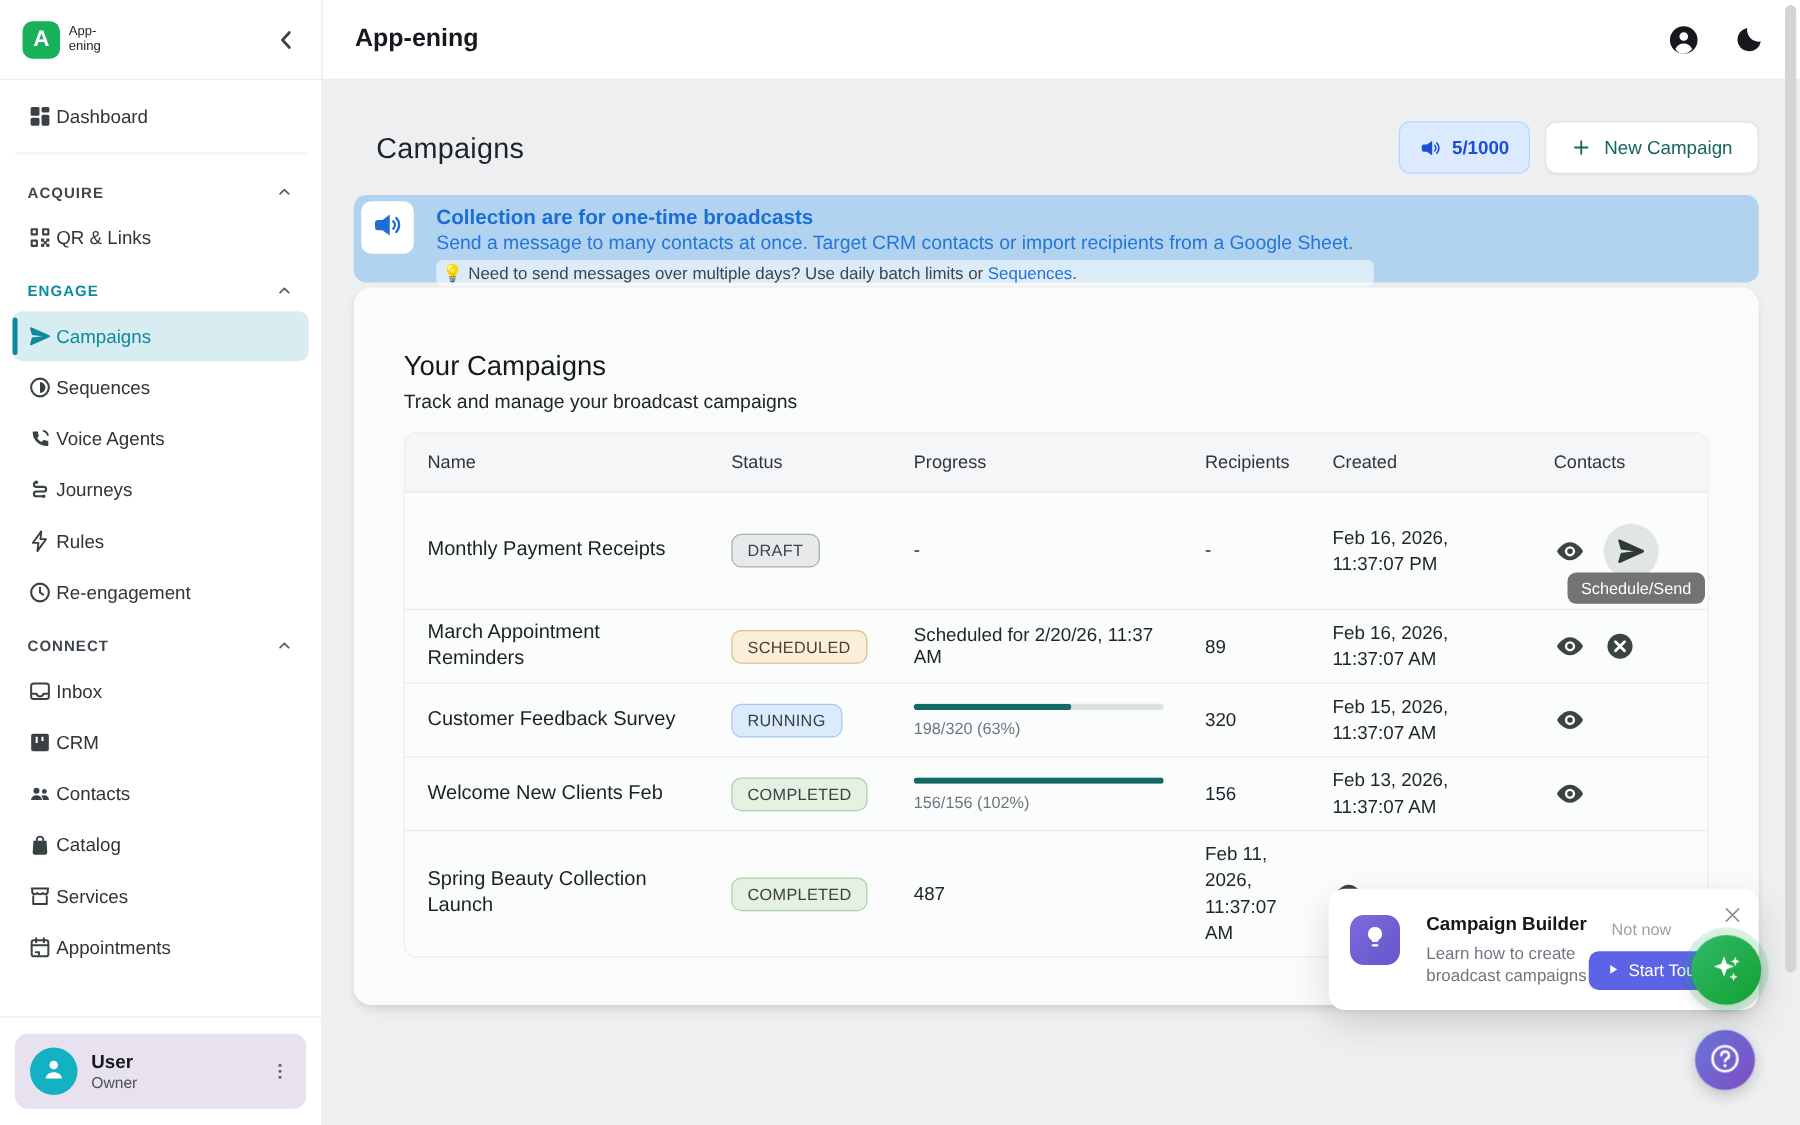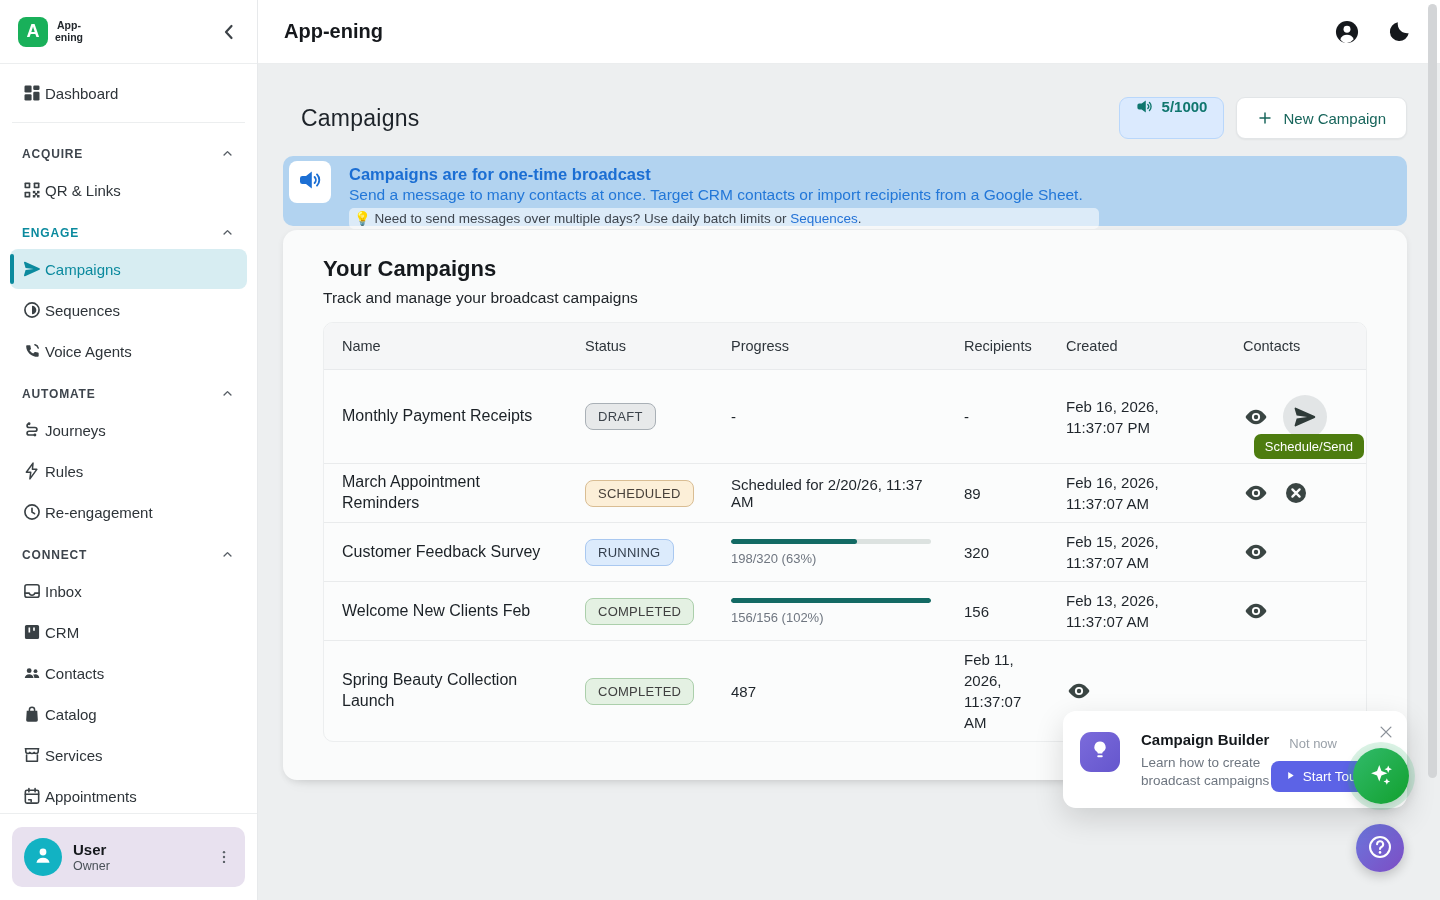--- a/index.html
+++ b/index.html
@@ -4,21 +4,21 @@
 <style>
   * { margin:0; padding:0; box-sizing:border-box; }
   html,body { width:1440px; height:900px; overflow:hidden; }
   body { font-family:"Liberation Sans", sans-serif; background:#edeff0; color:#1b2025; }
   .app { display:flex; width:1440px; height:900px; }
 
   
   .sidebar { width:258px; background:#fff; border-right:1px solid #e7e9eb; display:flex; flex-direction:column; flex-shrink:0; }
   .side-header { height:64px; display:flex; align-items:center; padding:0 16px 0 18px; border-bottom:1px solid #eceeef; }
   .logo-sq { width:30px; height:30px; border-radius:8px; background:#19b05a; color:#fff; display:flex; align-items:center; justify-content:center; font-weight:bold; font-size:18px; }
-  .logo-text { font-size:10.5px; font-weight:700; color:#23282d; line-height:1.05; margin-left:7px; white-space:pre-line;text-align:center; }
+  .logo-text { font-size:10.5px; font-weight:400; color:#23282d; line-height:1.05; margin-left:7px; white-space:pre-line; }
   .collapse-btn { margin-left:auto; width:24px; height:24px; color:#3c4247; cursor:pointer; }
   .side-nav { flex:1; overflow:hidden; padding:8px 10px 0 10px; }
   .side-item { display:flex; align-items:center; gap:3px; height:40px; padding:0 12px; border-radius:8px; font-size:15px; color:#2e3439; cursor:pointer; position:relative; margin:1px 0; }
   .side-item .ic { width:20px; height:20px; color:#3a4145; flex-shrink:0; }
   .side-item.active { background:#d7edf2; color:#0b8a9e; font-weight:500; }
   .side-item.active .ic { color:#0b8a9e; }
   .side-item.active::before { content:""; position:absolute; left:0; top:5px; bottom:5px; width:4px; border-radius:3px; background:#0b8a9e; }
   .nav-divider { border-top:1px solid #eceeef; margin:9px 2px; }
   .section-head { display:flex; align-items:center; justify-content:space-between; padding:14px 12px 8px 12px; font-size:12px; font-weight:700; letter-spacing:.07em; color:#3e454d; cursor:pointer; }
   .section-head.teal { color:#0b8a9e; }
@@ -36,37 +36,37 @@
   .main { flex:1; display:flex; flex-direction:column; min-width:0; }
   .topbar { height:64px; background:#fff; display:flex; align-items:center; padding:0 28px 0 26px; border-bottom:1px solid #ebedee; flex-shrink:0; }
   .topbar-title { font-size:20px; font-weight:700; color:#15181c; }
   .topbar-right { margin-left:auto; display:flex; align-items:center; gap:26px; }
   .topbar-right .tbtn { width:26px; height:26px; color:#15181c; cursor:pointer; }
 
   .content { flex:1; padding:30px 33px 0 25px; position:relative; }
   .page-head { display:flex; align-items:center; margin:0 0 14px 0; height:48px; }
   .page-title { font-size:23px; font-weight:500; color:#1d2329; margin-left:18px; letter-spacing:.01em; }
   .page-head-right { margin-left:auto; display:flex; align-items:center; gap:12px; }
-  .quota-badge { display:flex; gap:9px; height:42px; padding:0 16px; border-radius:9px; background:#dbeafe; border:1.5px solid #b9d7fb; color:#0f766e; font-size:15px; font-weight:600; cursor:pointer; }
+  .quota-badge { display:flex; align-items:center; gap:9px; height:42px; padding:0 16px; border-radius:9px; background:#dbeafe; border:1.5px solid #b9d7fb; color:#1d4ed8; font-size:15px; font-weight:600; cursor:pointer; }
   .quota-badge .ic { width:17px; height:17px; }
   .btn-new { display:flex; align-items:center; gap:10px; height:42px; padding:0 20px; border-radius:9px; background:#fff; border:1px solid #e2e5e7; box-shadow:0 1px 2px rgba(0,0,0,.05); color:#17655b; font-size:15px; font-weight:500; cursor:pointer; font-family:inherit; }
   .btn-new .ic { width:16px; height:16px; color:#17655b; }
 
   
   .banner { position:relative; background:#b2d3f0; border-radius:10px; padding:9px 16px 9px 66px; height:70px; }
   .banner-icon-sq { position:absolute; left:6px; top:5px; width:42px; height:42px; background:#fff; border-radius:8px; display:flex; align-items:center; justify-content:center; color:#1c6fd4; }
   .banner-icon-sq svg { width:24px; height:24px; }
   .banner-title { font-size:16.5px; font-weight:700; color:#1b6ed3; }
   .banner-line2 { font-size:15.5px; color:#2277d8; margin-top:2px; }
   .banner-tip { margin-top:4px; background:rgba(255,255,255,.55); border-radius:5px; font-size:13.5px; color:#3e454e; padding:2px 10px 3px 5px; width:72%; white-space:nowrap; overflow:hidden; }
   .banner-tip a { color:#2472d6; text-decoration:none; cursor:pointer; }
 
   
   .card { margin-top:4px; background:#fafbfb; border-radius:14px; box-shadow:0 2px 6px rgba(0,0,0,.07), 0 10px 16px -12px rgba(0,0,0,.15); padding:26px 40px 38px 40px; }
-  .card-title { font-size:22px; font-weight:700; color:#15191d; }
+  .card-title { font-size:22px; font-weight:400; color:#15191d;margin-top:24px; }
   .card-subtitle { font-size:15.5px; color:#21262b; margin:7px 0 15px 0; }
   .table { border:1px solid #eceeef; border-radius:10px; overflow:hidden; background:#fbfcfc; }
   .trow { display:grid; grid-template-columns:243px 146px 233px 102px 177px 1fr; align-items:center; }
   .trow.head { background:#f5f6f7; border-bottom:1px solid #e8eaec; }
   .trow.head > div { font-size:14.5px; font-weight:500; color:#2e353b; padding:15px 12px 15px 18px; }
   .trow.body { border-bottom:1px solid #e9ebec; min-height:52px; }
   .trow.body:last-child { border-bottom:none; }
   .trow.body > div { padding:8px 12px 8px 18px; font-size:15px; color:#1f252b; }
   .cell-name { font-size:16px !important; color:#1b2126 !important; line-height:1.3; }
   .badge { display:inline-block; font-size:13px; padding:5px 12px; border-radius:8px; border:1px solid; letter-spacing:.02em; white-space:nowrap; }
@@ -76,21 +76,21 @@
   .badge.completed { background:#e4f1e3; border-color:#abcfab; color:#404040; }
   .prog-wrap { width:200px; }
   .prog-track { height:5px; border-radius:3px; background:#dce2e0; overflow:hidden; }
   .prog-fill { height:100%; border-radius:3px; background:#136a64; }
   .prog-label { font-size:13px; color:#6f7680; margin-top:7px; }
   .cell-actions { display:flex; align-items:center; gap:14px; position:relative; height:100%; }
   .act-btn { width:26px; height:26px; color:#3a4543; background:none; border:none; cursor:pointer; padding:0; display:flex; align-items:center; justify-content:center; }
   .act-btn svg { width:24px; height:24px; }
   .act-circle { width:44px; height:44px; border-radius:50%; background:#e2e5e6; display:flex; align-items:center; justify-content:center; cursor:pointer; }
   .act-circle svg { width:26px; height:26px; color:#2e3a38; }
-  .tooltip { position:absolute; top:64px; right:2px; background:#4d7c0f; color:#fff; font-size:13px; padding:5px 11px; border-radius:7px; white-space:nowrap; z-index:5; }
+  .tooltip { position:absolute; top:64px; right:2px; background:#737373; color:#fff; font-size:13px; padding:5px 11px; border-radius:7px; white-space:nowrap; z-index:5; }
   .row-tall { min-height:94px !important; }
 
   
   .popup { position:fixed; right:33px; bottom:92px; width:344px; height:97px; background:#fff; border-radius:13px; box-shadow:0 10px 30px rgba(0,0,0,.14); z-index:40; }
   .popup .bulb-sq { position:absolute; left:17px; top:21px; width:40px; height:40px; border-radius:11px; background:linear-gradient(135deg,#7b6bdb,#6556cd); color:#fff; display:flex; align-items:center; justify-content:center; }
   .popup .bulb-sq svg { width:22px; height:22px; }
   .popup-title { position:absolute; left:78px; top:20px; font-size:15px; font-weight:700; color:#14181c; }
   .popup-body { position:absolute; left:78px; top:43px; font-size:13.5px; color:#6e7680; line-height:1.35; width:160px; }
   .popup-notnow { position:absolute; right:70px; top:25px; font-size:13px; color:#9aa1a9; background:none; border:none; cursor:pointer; font-family:inherit; }
   .popup-start { position:absolute; right:32px; top:50px; height:31px; padding:0 14px; border:none; border-radius:8px; background:#5c63e6; color:#fff; font-size:13.5px; font-family:inherit; display:flex; align-items:center; gap:7px; cursor:pointer; }
@@ -168,26 +168,20 @@
               <path d="M12 6.8a5.2 5.2 0 0 1 0 10.4z"></path>
             </svg></span>
           <span>Sequences</span>
         </div>
         <div class="side-item">
           <span class="ic"><svg viewBox="0 0 24 24" width="100%" height="100%" fill="currentColor" xmlns="http://www.w3.org/2000/svg">
               <path d="M8.9 10.6c1.1 2.1 2.4 3.4 4.5 4.5l1.6-1.6c.3-.3.7-.4 1.05-.25 1 .35 2 .55 3.05.55.55 0 .9.4.9.95v3.3c0 .55-.4.95-.95.95C11 19 5 13 5 5.95 5 5.4 5.4 5 5.95 5h3.3c.55 0 .95.35.95.9 0 1.05.2 2.05.55 3.05.1.35.05.75-.25 1.05l-1.6 1.6z"></path>
               <path d="M15.5 4.5a5.5 5.5 0 0 1 4 4" fill="none" stroke="currentColor" stroke-linecap="round" stroke-linejoin="round" stroke-width="1.8"></path>
             </svg></span>
           <span>Voice Agents</span>
-        </div>
-        <div class="section-head">
-          <span>AUTOMATE</span>
-          <span class="ic"><svg viewBox="0 0 24 24" width="100%" height="100%" fill="currentColor" xmlns="http://www.w3.org/2000/svg">
-              <path d="M6.5 14.5L12 9l5.5 5.5" fill="none" stroke="currentColor" stroke-linecap="round" stroke-linejoin="round" stroke-width="2.2"></path>
-            </svg></span>
         </div>
         <div class="side-item">
           <span class="ic"><svg viewBox="0 0 24 24" width="100%" height="100%" fill="currentColor" xmlns="http://www.w3.org/2000/svg">
               <path d="M8.5 4.5c-3.2 0-3.2 4.5 0 4.5h7c3.2 0 3.2 4.5 0 4.5h-7c-3.2 0-3.2 4.5 0 4.5h7" fill="none" stroke="currentColor" stroke-linecap="round" stroke-linejoin="round" stroke-width="2"></path>
               <circle cx="8.5" cy="4.5" r="1.7"></circle>
               <circle cx="15.5" cy="18" r="1.7"></circle>
             </svg></span>
           <span>Journeys</span>
         </div>
         <div class="side-item">
@@ -311,21 +305,21 @@
       </div>
 
       <div class="banner">
         <div class="banner-icon-sq">
             <span><svg viewBox="0 0 24 24" width="100%" height="100%" fill="currentColor" xmlns="http://www.w3.org/2000/svg">
                 <path d="M13.8 3.6v16.8l-5.8-4.3H4.4A2.4 2.4 0 0 1 2 13.7v-3.4a2.4 2.4 0 0 1 2.4-2.4H8l5.8-4.3z"></path>
                 <path d="M16.6 9a4.3 4.3 0 0 1 0 6" fill="none" stroke="currentColor" stroke-linecap="round" stroke-linejoin="round" stroke-width="1.9"></path>
                 <path d="M19 6.4a8 8 0 0 1 0 11.2" fill="none" stroke="currentColor" stroke-linecap="round" stroke-linejoin="round" stroke-width="1.9"></path>
               </svg></span>
           </div>
-        <div class="banner-title">Campaigns are for one-time broadcast</div>
+        <div class="banner-title">Collection are for one-time broadcasts</div>
         <div class="banner-line2">Send a message to many contacts at once. Target CRM contacts or import recipients from a Google Sheet.</div>
         <div class="banner-tip">
           <span>💡</span>
           <span>Need to send messages over multiple days? Use daily batch limits or </span><a>Sequences</a><span>.</span>
         </div>
       </div>
 
       <section class="card">
         <h2 class="card-title">Your Campaigns</h2>
         <div class="card-subtitle">Track and manage your broadcast campaigns</div>

